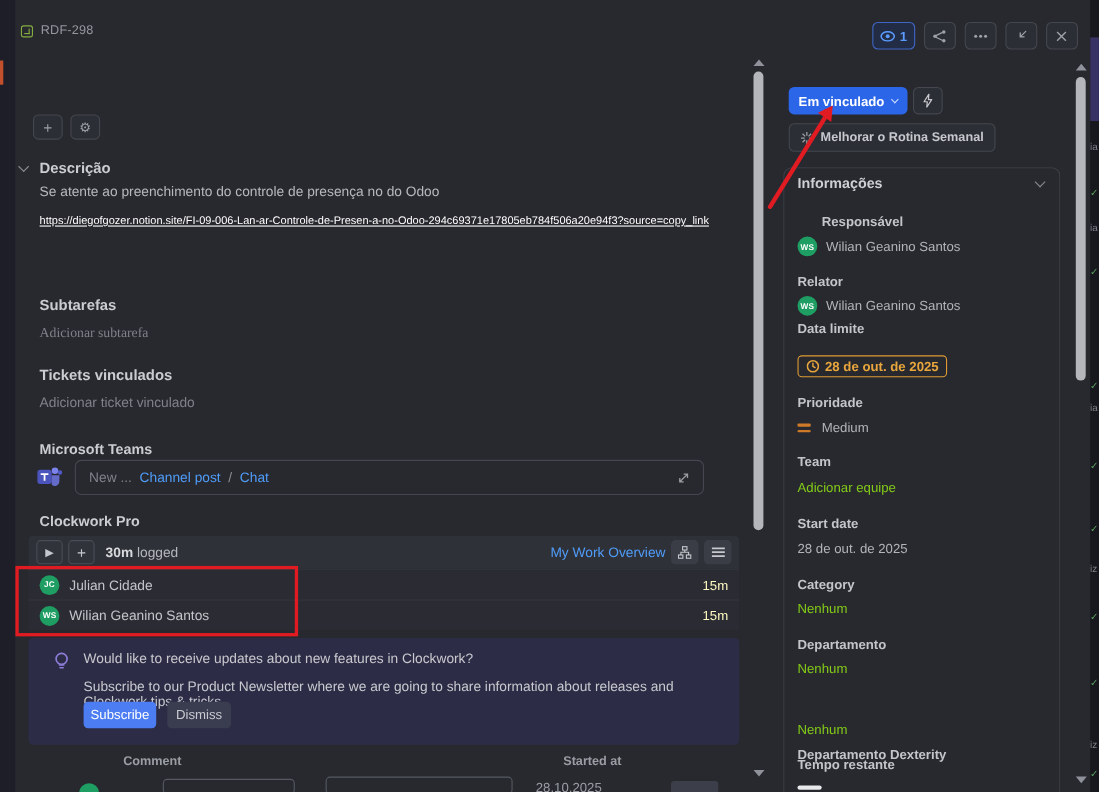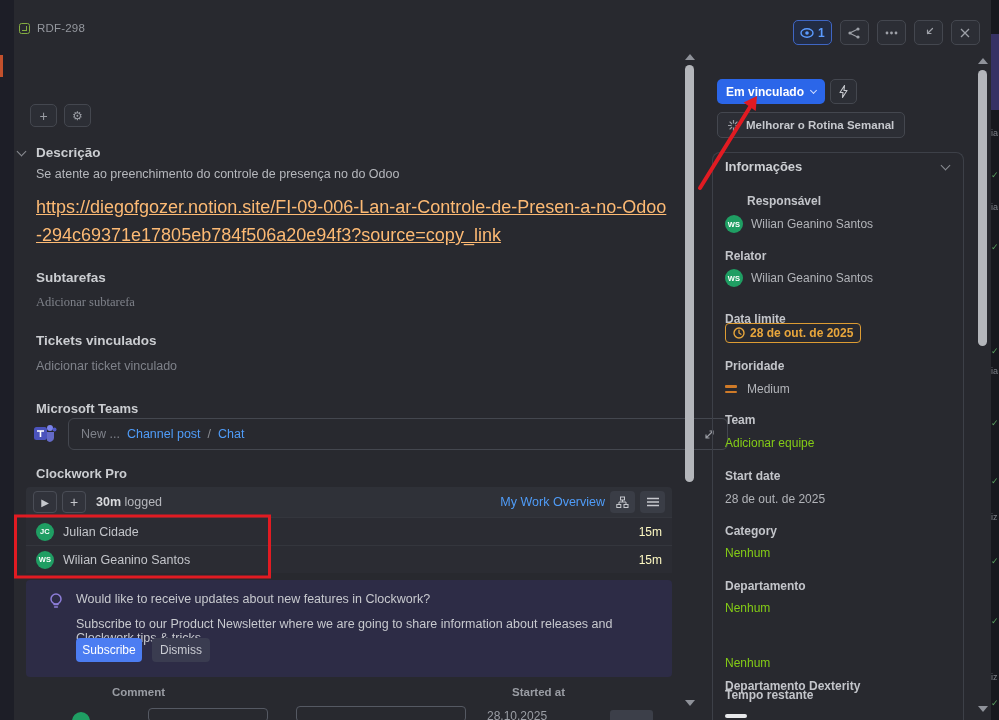--- a/index.html
+++ b/index.html
@@ -34,25 +34,25 @@
   .hbtn.watch { border-color:#3f66c4; background:#222c44; color:#5b9bff; font-size:12px; font-weight:bold; }
 
   
   .title { left:36px; top:74px; width:620px; font-size:19px; font-weight:700; color:#d4d5d8; }
   .mini-btn { width:27px; height:23px; border:1px solid #44474f; border-radius:5px; background:#2c2e35;
               display:flex; align-items:center; justify-content:center; color:#9a9da4; font-size:14px; }
   .chev { display:inline-block; width:7px; height:7px; border-right:1.5px solid #8a8d93; border-bottom:1.5px solid #8a8d93; transform:rotate(45deg); }
   .sec-title { font-weight:700; font-size:13.5px; color:#cbcdd1; }
   .body-text { font-size:12.5px; color:#b6b8bd; }
   .placeholder { font-size:12.5px; color:#7f828a; }
-  .desc-link { left:36px; top:194px; width:634px; color:#fdba74; text-decoration:underline; word-break:break-all; line-height:1.55; font-size:18px; cursor:pointer; }
+  .desc-link { left:36px; top:194px; width:634px; color:#ffffff; text-decoration:underline; word-break:break-all; line-height:1.55; font-size:10px; cursor:pointer; }
   .blue-link { color:#4f9cf8; cursor:pointer; }
 
   
-  .teams-box { left:68px; top:418px; width:660px; height:32px; border:1px solid #44474f; border-radius:6px;
+  .teams-box { left:68px; top:418px; width:572px; height:32px; border:1px solid #44474f; border-radius:6px;
                display:flex; align-items:center; gap:7px; padding:0 12px; font-size:12.5px; }
   .teams-logo { left:33px; top:423px; }
 
   
   .cw-toolbar { left:26px; top:487px; width:646px; height:30px; background:#2f3138; border-radius:4px 4px 0 0;
                 display:flex; align-items:center; padding:0 7px; gap:5px; }
   .cw-ibtn { width:24px; height:22px; border:1px solid #4a4d56; border-radius:4px; background:#31333b;
              display:flex; align-items:center; justify-content:center; color:#c6c8cd; font-size:10px; }
   .cw-ibtn2 { width:25px; height:22px; border-radius:4px; background:#3a3d46; display:flex; align-items:center; justify-content:center; }
   .cw-row { left:26px; width:646px; height:28px; display:flex; align-items:center; padding:0 10px; gap:9px; background:#2b2c33; border-top:1px solid #34363d; }
@@ -292,21 +292,21 @@
     <div class="avatar">WS</div>
     <span>Wilian Geanino Santos</span>
   </div>
 
   <div class="fld-label" style="top:249px;">Relator</div>
   <div class="person" style="top:269px;">
     <div class="avatar">WS</div>
     <span>Wilian Geanino Santos</span>
   </div>
 
-  <div class="fld-label" style="top:312px;">Data limite</div>
+  <div class="fld-label" style="top:292px;">Data limite</div>
   <div class="due-pill">
     <svg width="12" height="12" viewBox="0 0 12 12">
       <circle cx="6" cy="6" r="5" fill="none" stroke="#e8a63c" stroke-width="1.4"></circle>
       <path d="M6 3.2 V6 L8 7.2" stroke="#e8a63c" stroke-width="1.3" fill="none" stroke-linecap="round"></path>
     </svg>
     <span>28 de out. de 2025</span>
   </div>
 
   <div class="fld-label" style="top:359px;">Prioridade</div>
   <div class="prio-eq">

